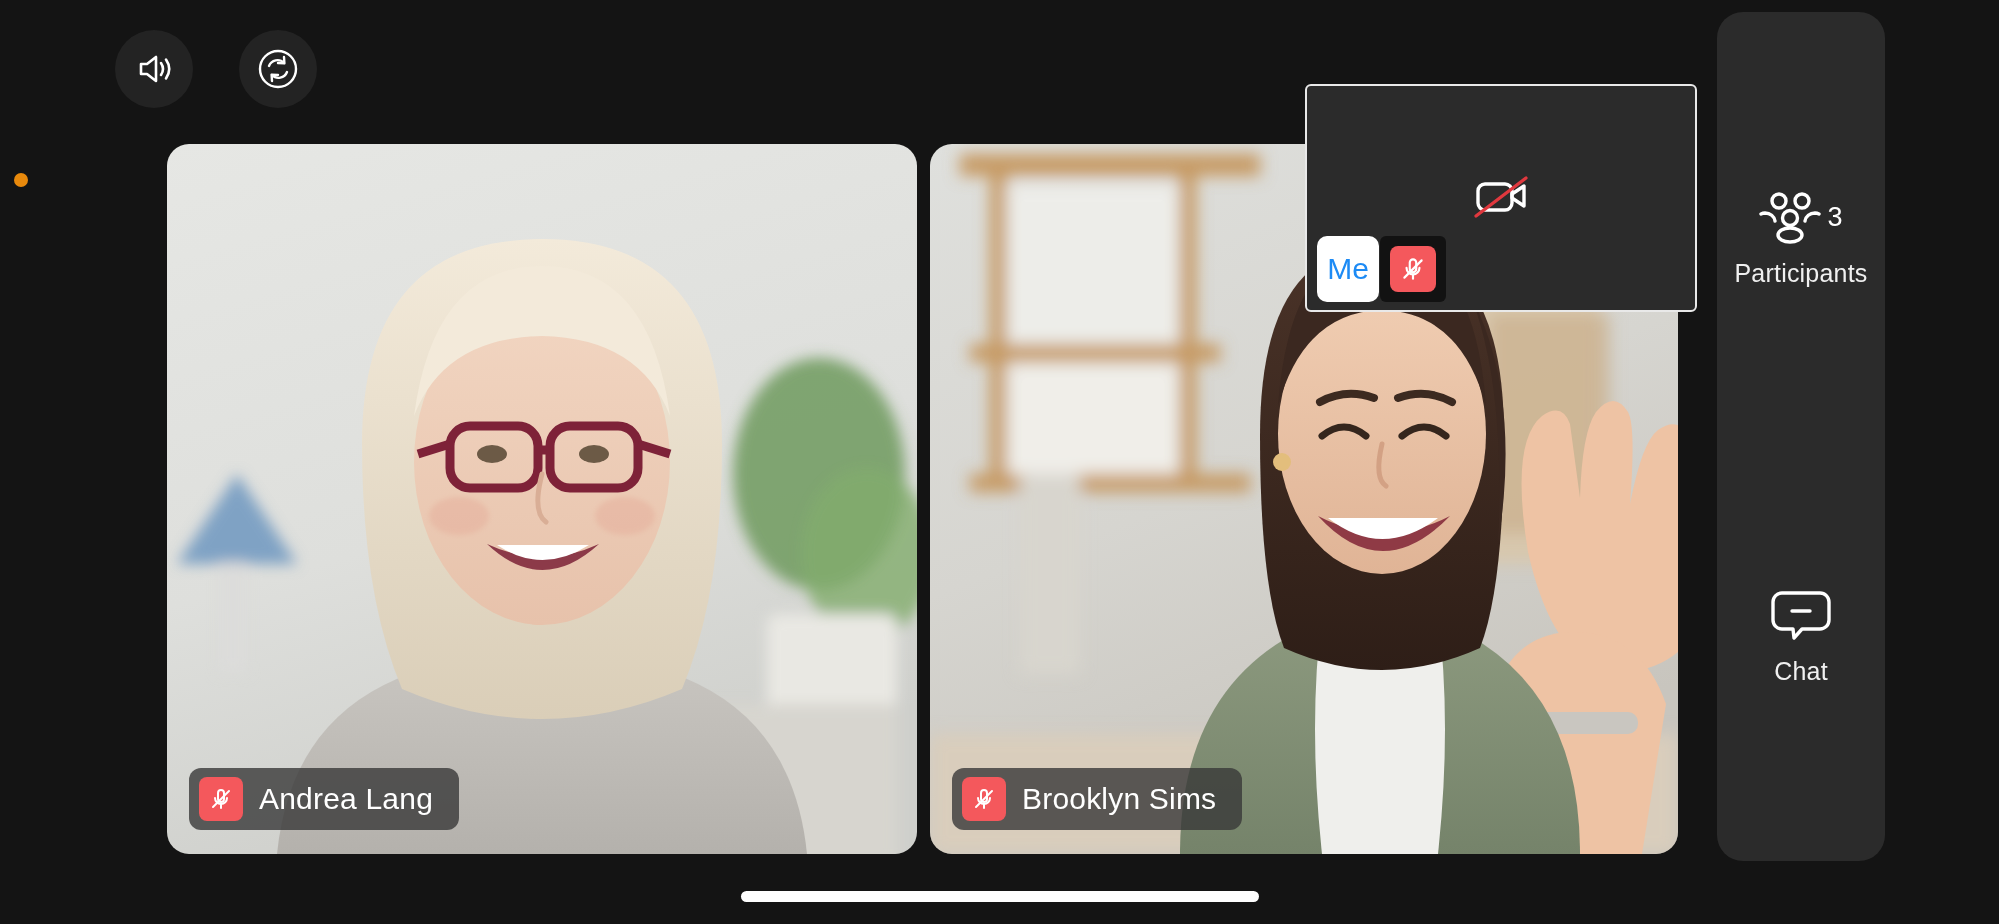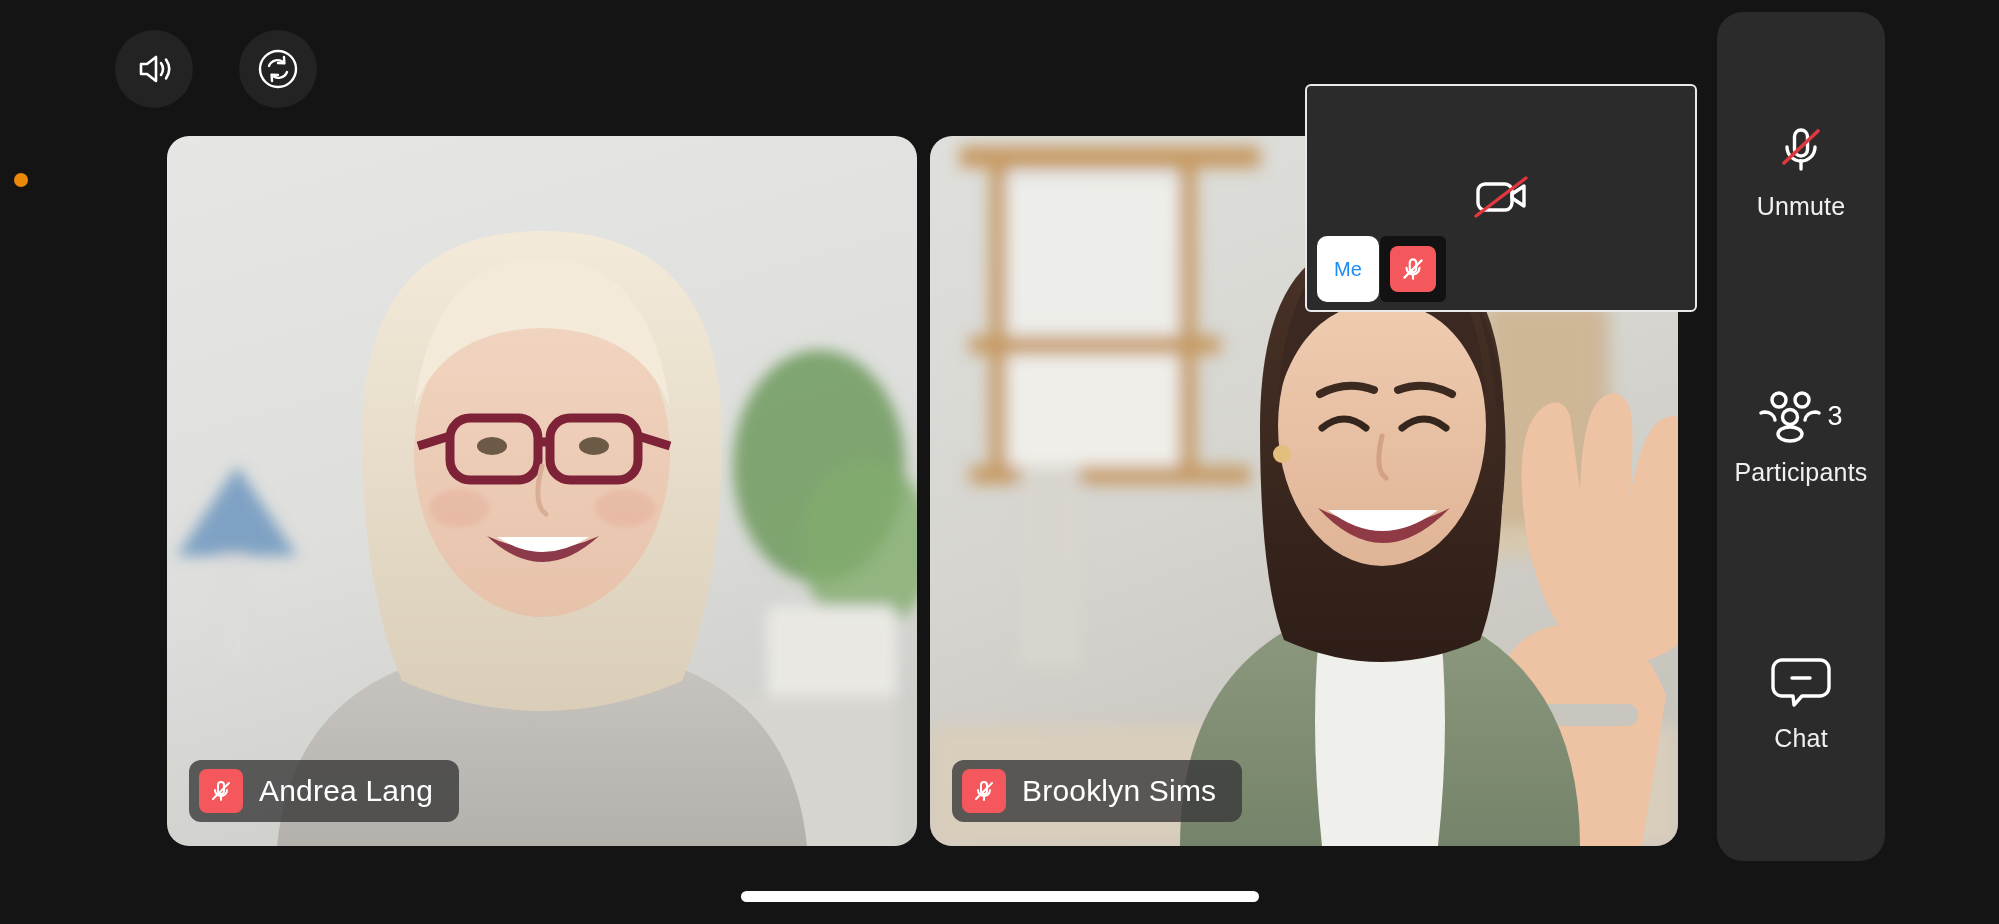--- a/index.html
+++ b/index.html
@@ -59,21 +59,21 @@
   .stage {
     position: absolute;
     left: 0;
     top: 0;
     width: 1715px;
     height: 924px;
   }
 
   .tile {
     position: absolute;
-    top: 136px;
+    top: 144px;
     height: 710px;
     border-radius: 22px;
     overflow: hidden;
   }
   .tile-left  { left: 167px;  width: 750px; }
   .tile-right { left: 930px;  width: 748px; }
 
   .tile-video {
     position: absolute;
     inset: 0;
@@ -142,21 +142,21 @@
   }
   .pip-me {
     width: 62px;
     height: 66px;
     background: #FFFFFF;
     border-radius: 10px;
     display: flex;
     align-items: center;
     justify-content: center;
     color: #1D8BF5;
-    font-size: 20px;
+    font-size: 30px;
   }
   .pip-mic-wrap {
     width: 66px;
     height: 66px;
     background: #121212;
     border-radius: 6px;
     display: flex;
     align-items: center;
     justify-content: center;
     margin-left: 1px;
@@ -472,35 +472,20 @@
             </svg>
           </span>
         </div>
       </div>
     </div>
 
   </div>
 
   <div class="sidebar">
 
-    <div class="side-item">
-      <div class="side-icon">
-        <span>
-          <svg width="58" height="58" viewBox="0 0 58 58" fill="none" stroke-linecap="round" stroke-linejoin="round">
-            <g stroke="#FFFFFF" stroke-width="3.4">
-              <path d="M29 10 a6.5 6.5 0 0 1 6.5 6.5 v13 a6.5 6.5 0 0 1 -13 0 v-13 a6.5 6.5 0 0 1 6.5 -6.5z"></path>
-              <path d="M15 27 a14 14 0 0 0 28 0"></path>
-              <path d="M29 41 v8"></path>
-            </g>
-            <path d="M12 43 L46 11" stroke="#E0383E" stroke-width="3.6"></path>
-          </svg>
-        </span>
-      </div>
-      <div class="side-label">Unmute</div>
-    </div>
 
 
     <div class="side-item">
       <div class="side-icon">
         <span>
           <svg width="62" height="56" viewBox="0 0 62 56" fill="none" stroke="#FFFFFF" stroke-width="3.4" stroke-linecap="round" stroke-linejoin="round">
             <circle cx="20" cy="13" r="7"></circle>
             <circle cx="43" cy="13" r="7"></circle>
             <circle cx="31" cy="30" r="7.5"></circle>
             <ellipse cx="31" cy="47" rx="12" ry="7"></ellipse>

